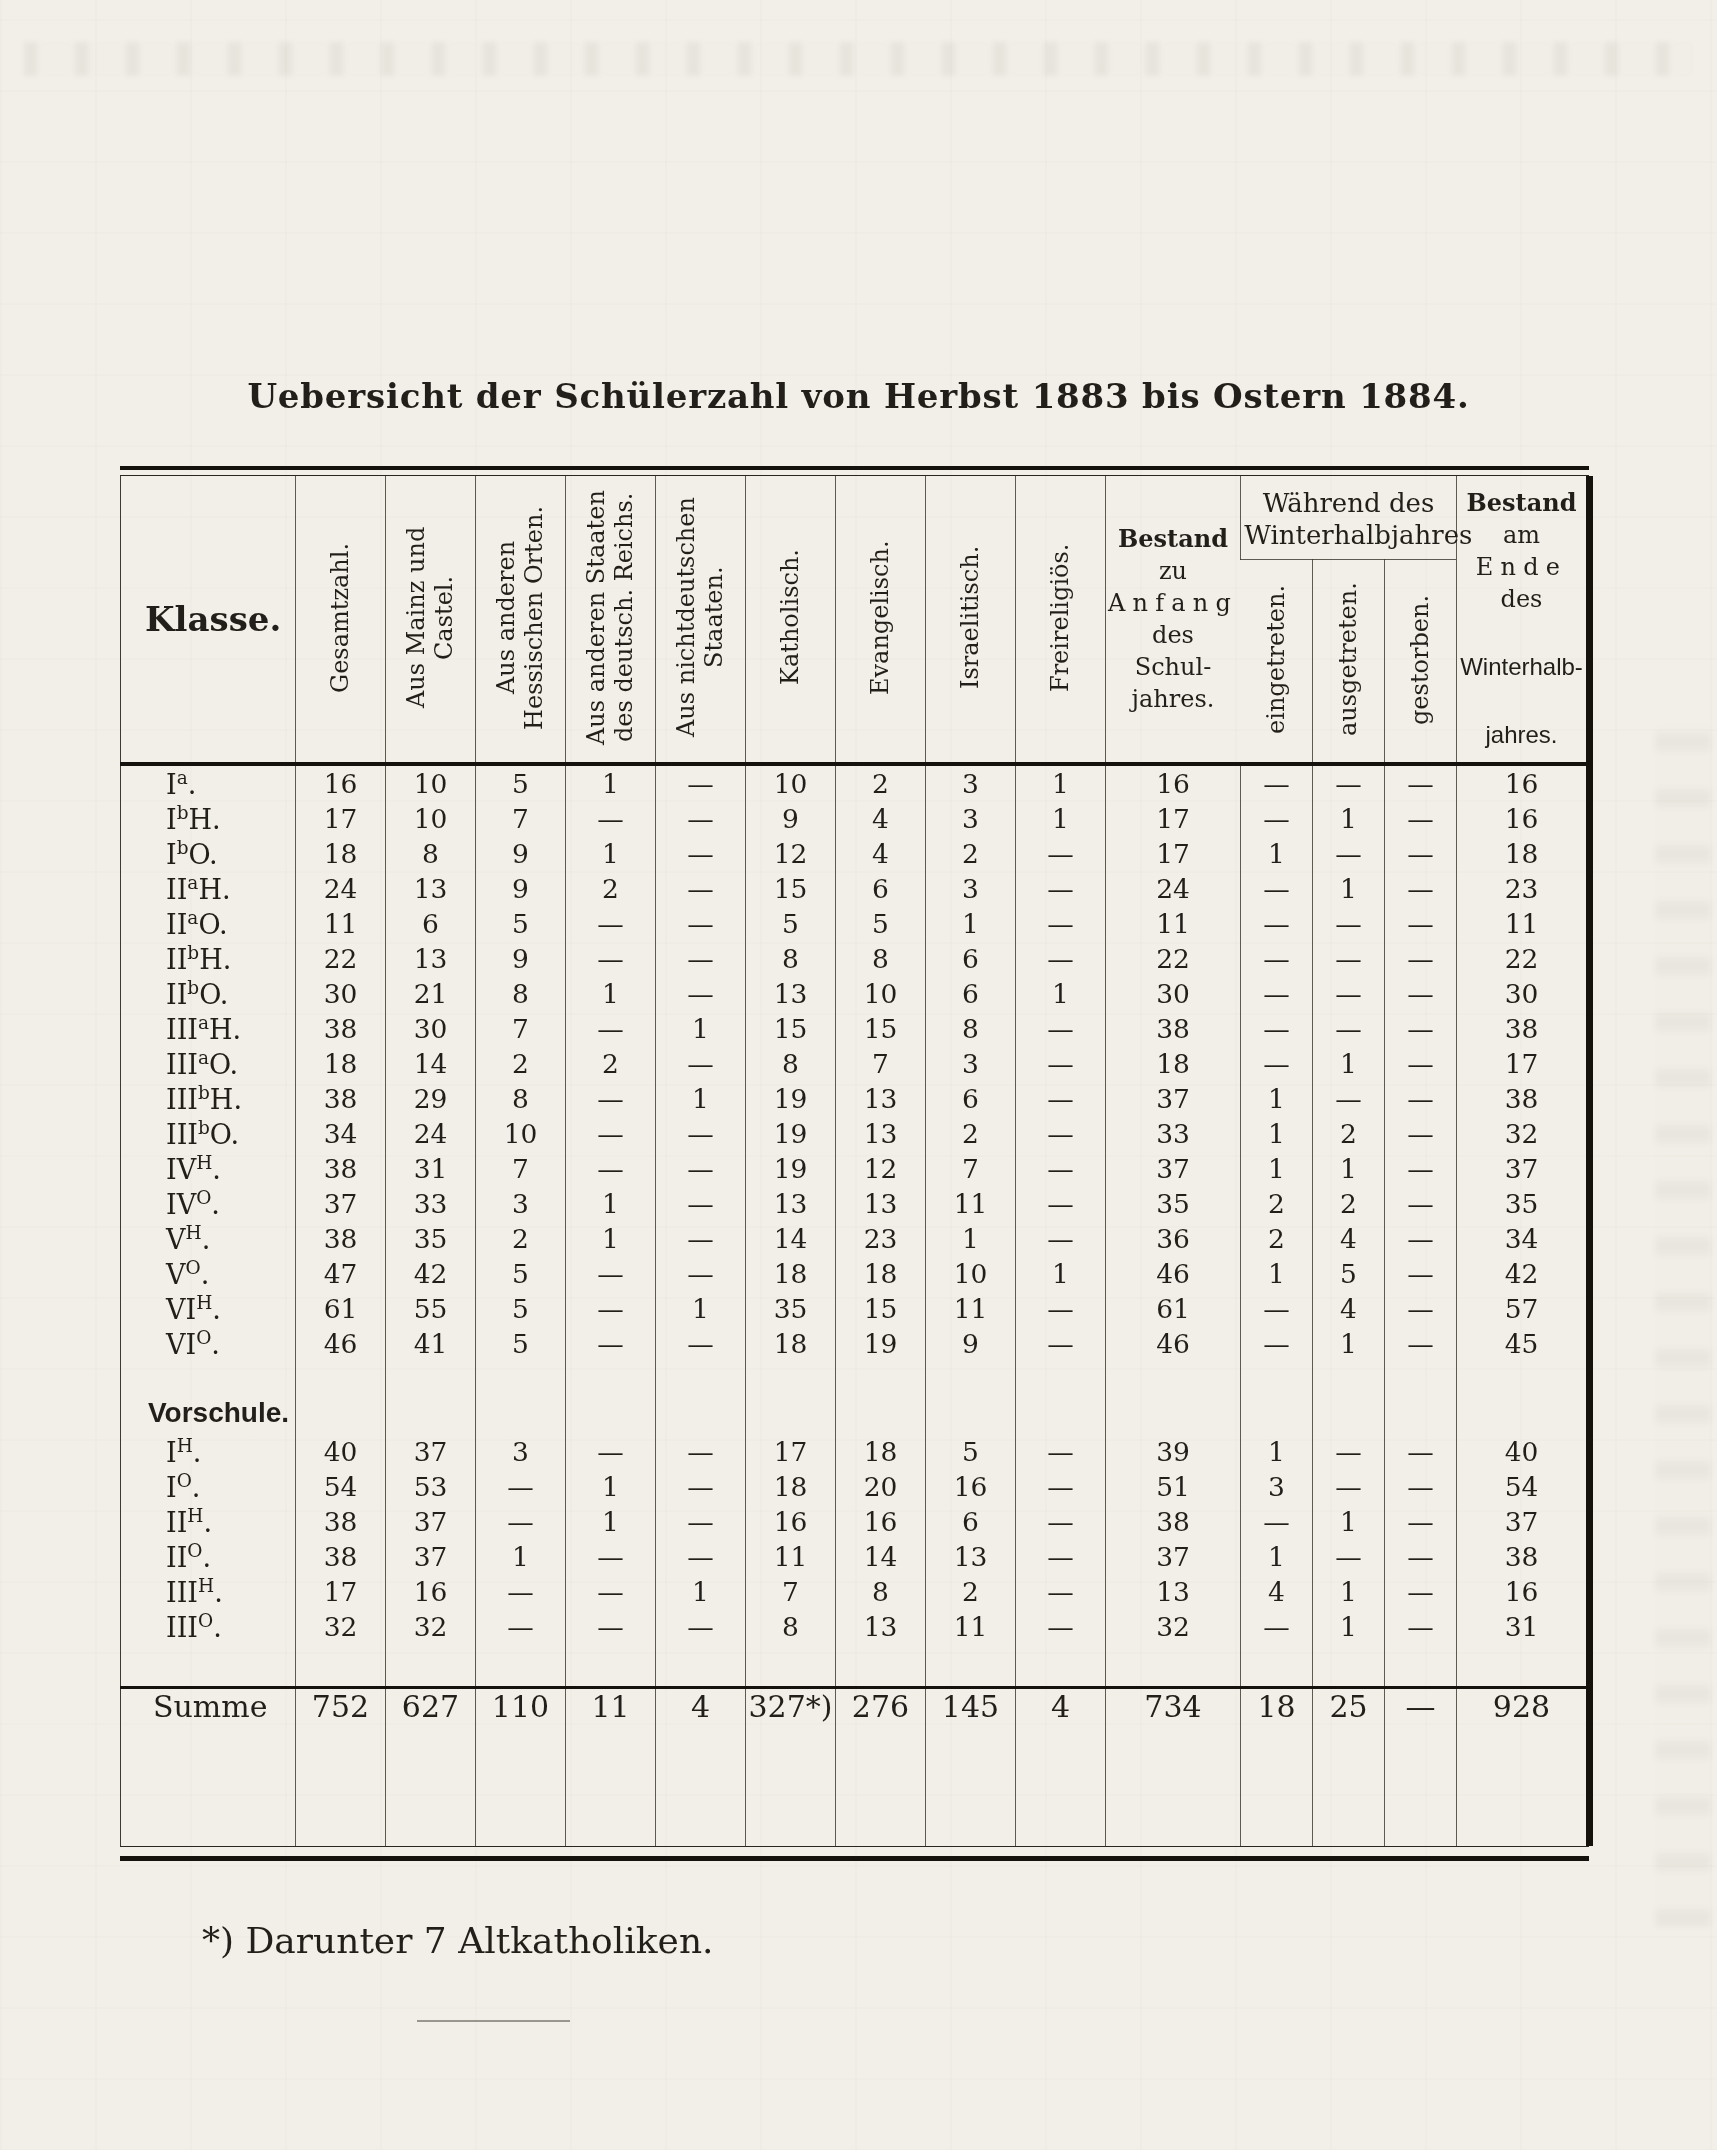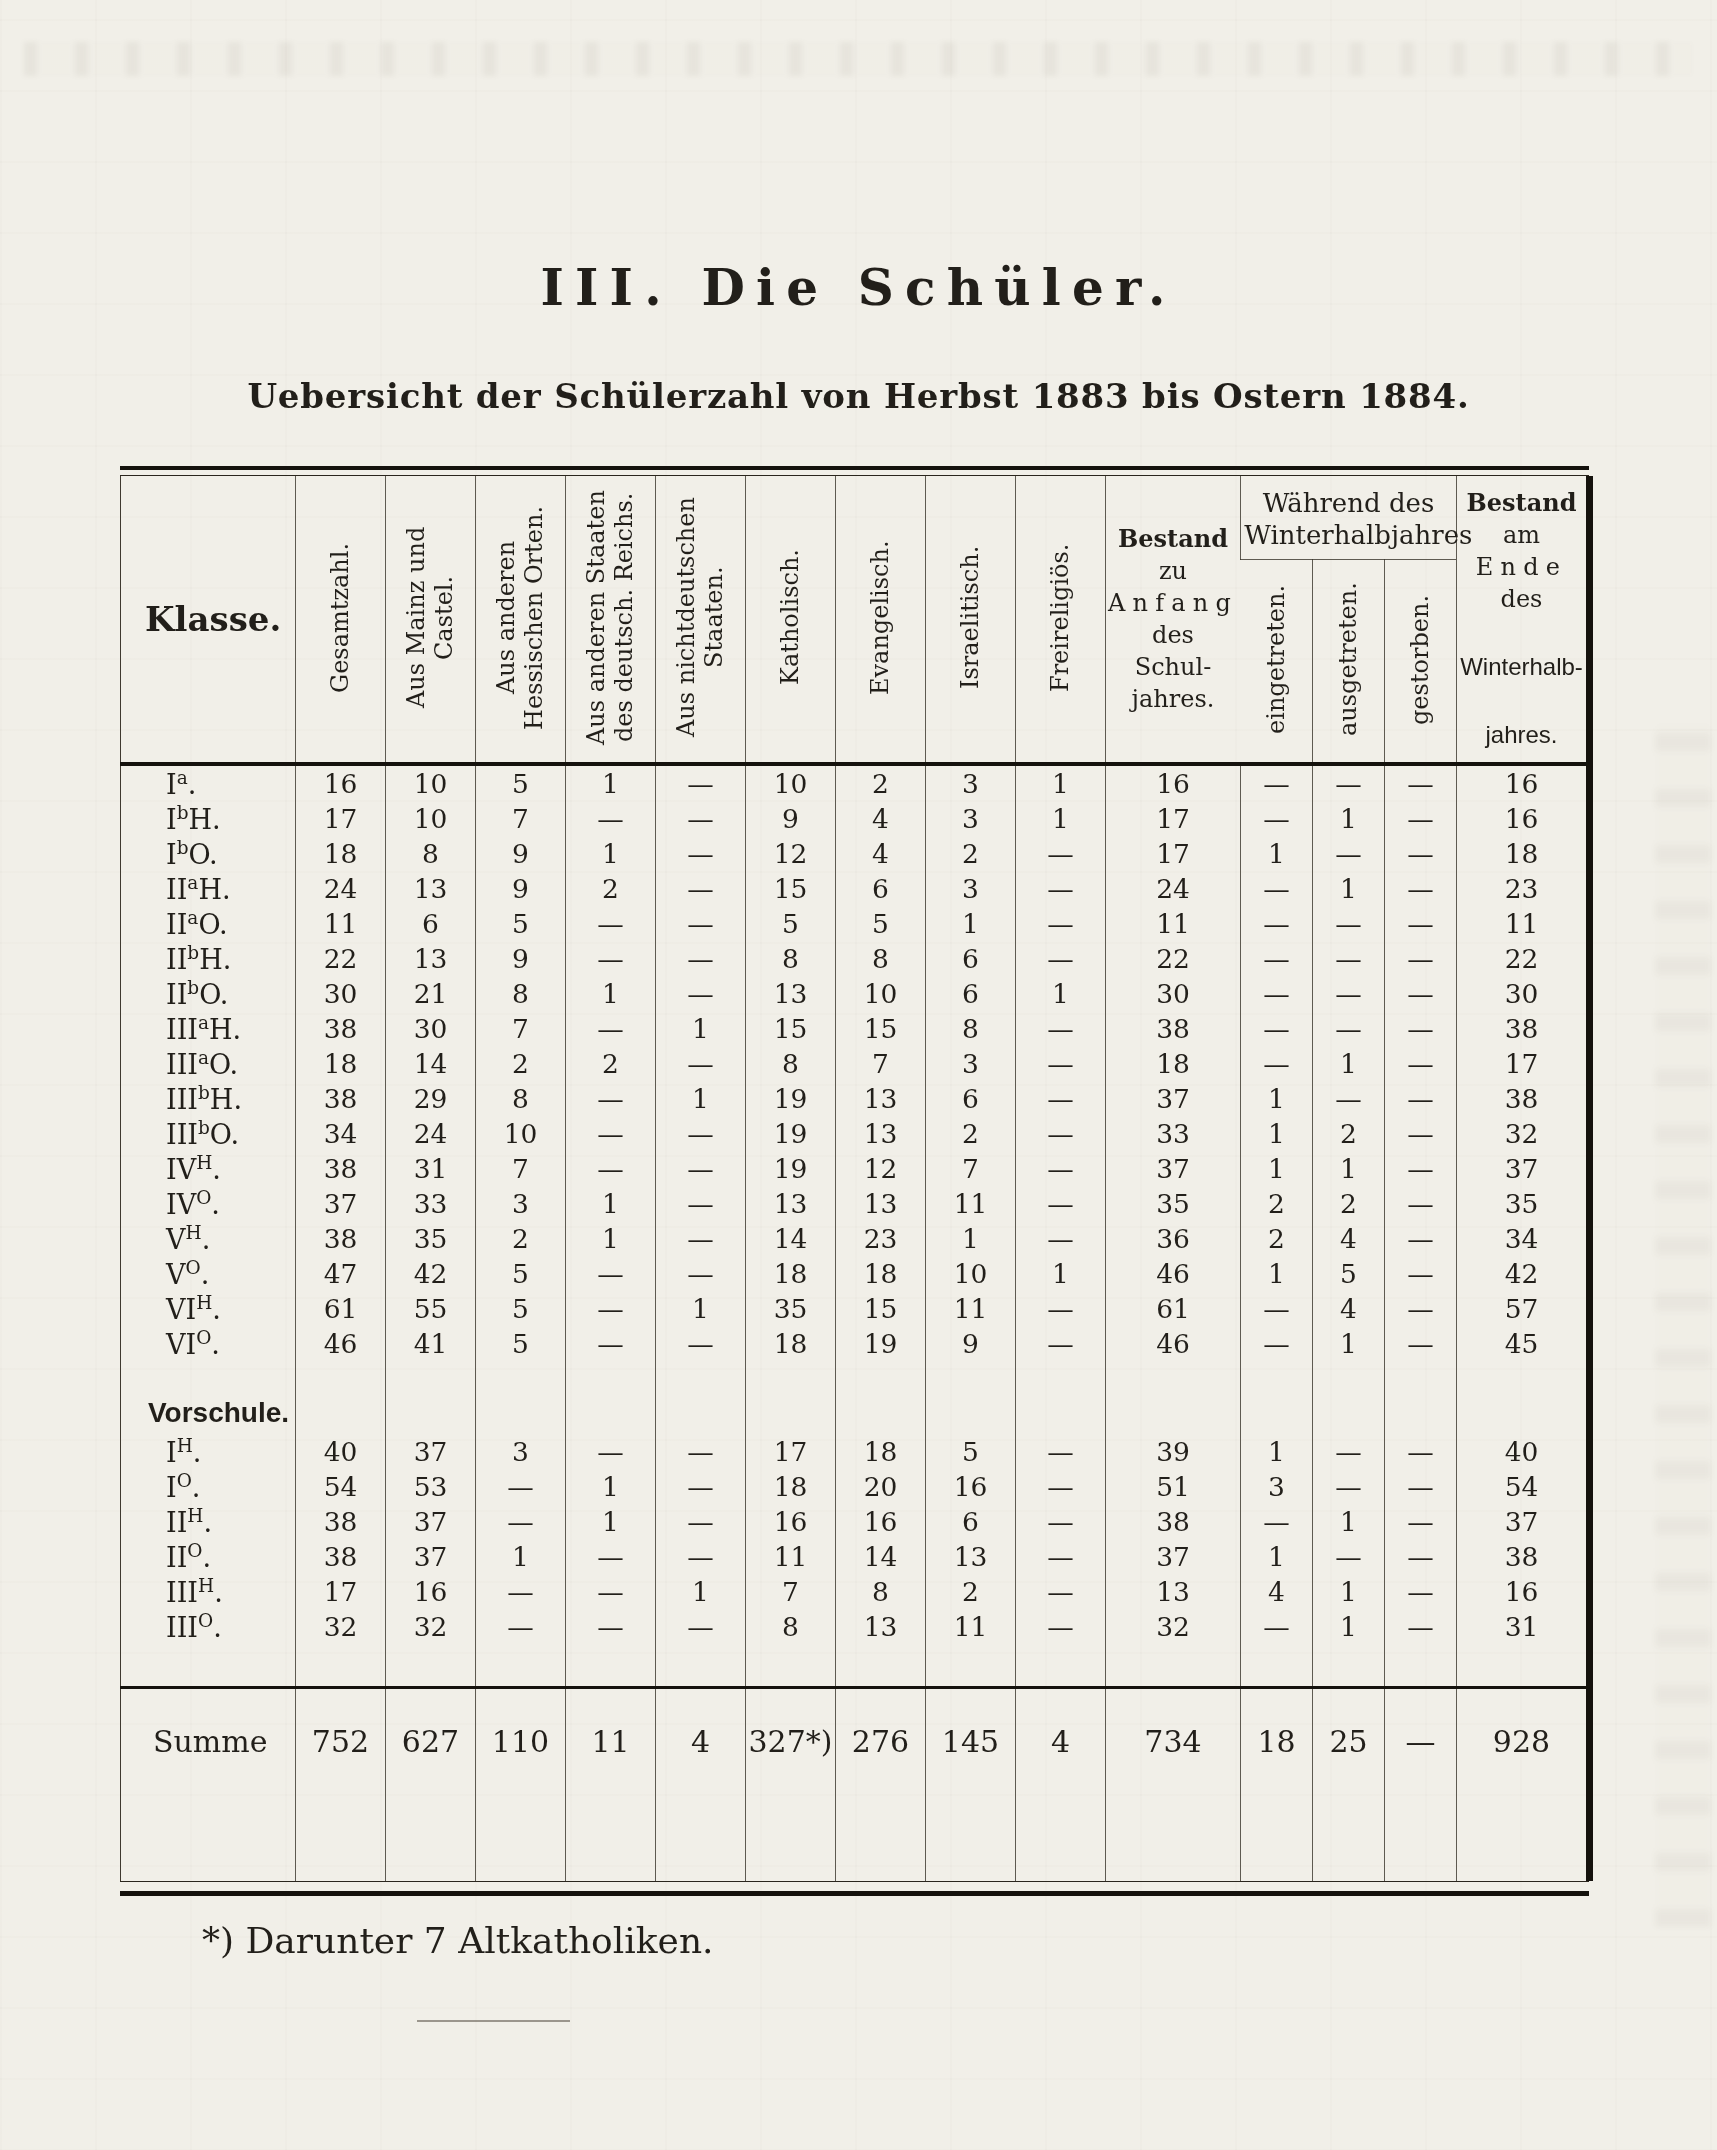--- a/index.html
+++ b/index.html
@@ -41,33 +41,32 @@
   .ls{letter-spacing:7.2px;}
   .hsans{font-family:"Liberation Sans", sans-serif;font-size:22.5px;font-weight:normal;margin-top:36px;}
   tbody tr:first-child td{border-top:4px solid #15120d;}
   td{text-align:center;font-size:26.5px;height:35px;}
   .td-klasse{text-align:left;padding-left:45px;font-size:27px;}
   .td-klasse sup{font-size:18.5px;}
   .section-label{font-family:"Liberation Sans", sans-serif;font-weight:bold;font-size:28px;padding-left:27px;}
   tr.spacer td{height:30.5px;}
   tr.spacer-end td{height:42px;border-bottom:3.2px solid #15120d;}
   tr.section-row td{height:42px;}
-  tr.sum-row td{height:157px;vertical-align:top;padding-top:35px;font-size:30px;}
+  tr.sum-row td{height:157px;vertical-align:top;font-size:30px;}
   tr.sum-row .td-klasse{font-size:30px;padding-left:32px;}
   .footnote{position:absolute;left:202px;top:1920px;font-size:36px;}
   .stray-line{position:absolute;left:417px;top:2020px;width:153px;height:2.4px;background:rgba(70,62,50,.5);}
 </style>
 </head>
 <body>
 
 <div class="page">
   <div class="bleed-top"></div>
   <div class="bleed-right"></div>
 
-  <div class="title">III. Die Schüler.</div>
   <div class="subtitle">Uebersicht der Schülerzahl von Herbst 1883 bis Ostern 1884.</div>
 
   <div class="tablezone">
     <div class="rule-top"></div>
     <table>
         <colgroup>
           <col style="width: 175px;">
           <col style="width: 90px;">
           <col style="width: 90px;">
           <col style="width: 90px;">

